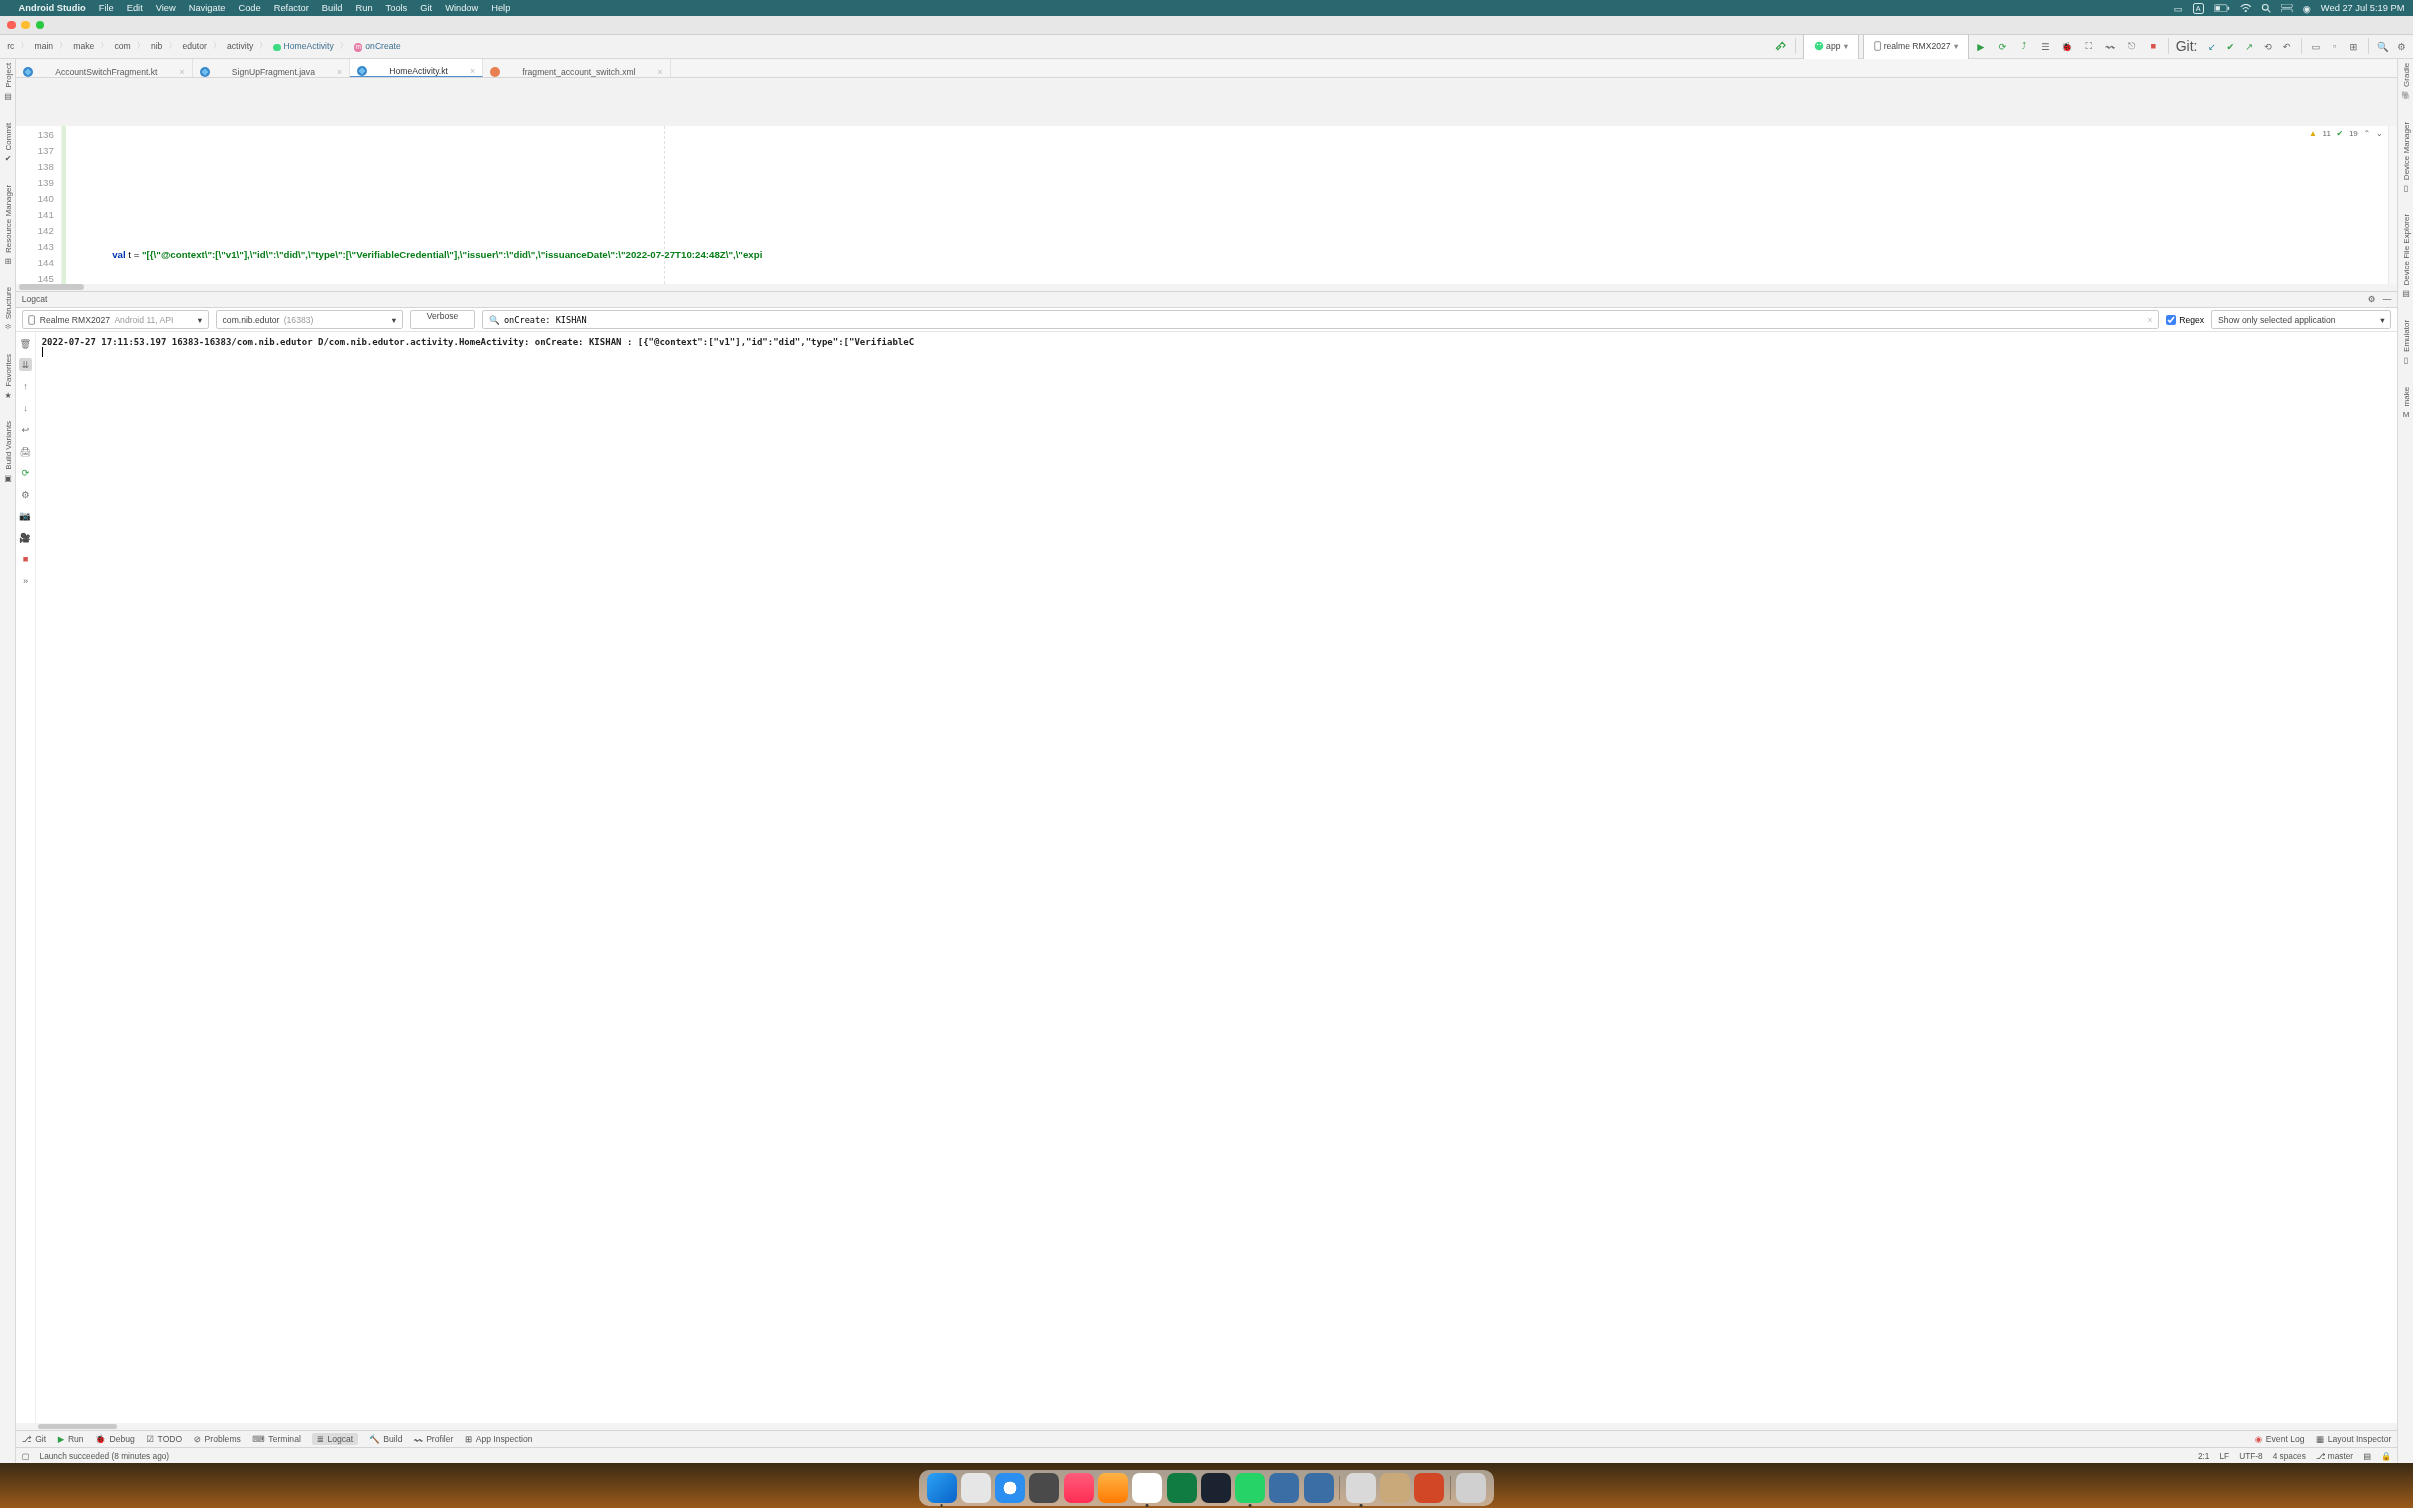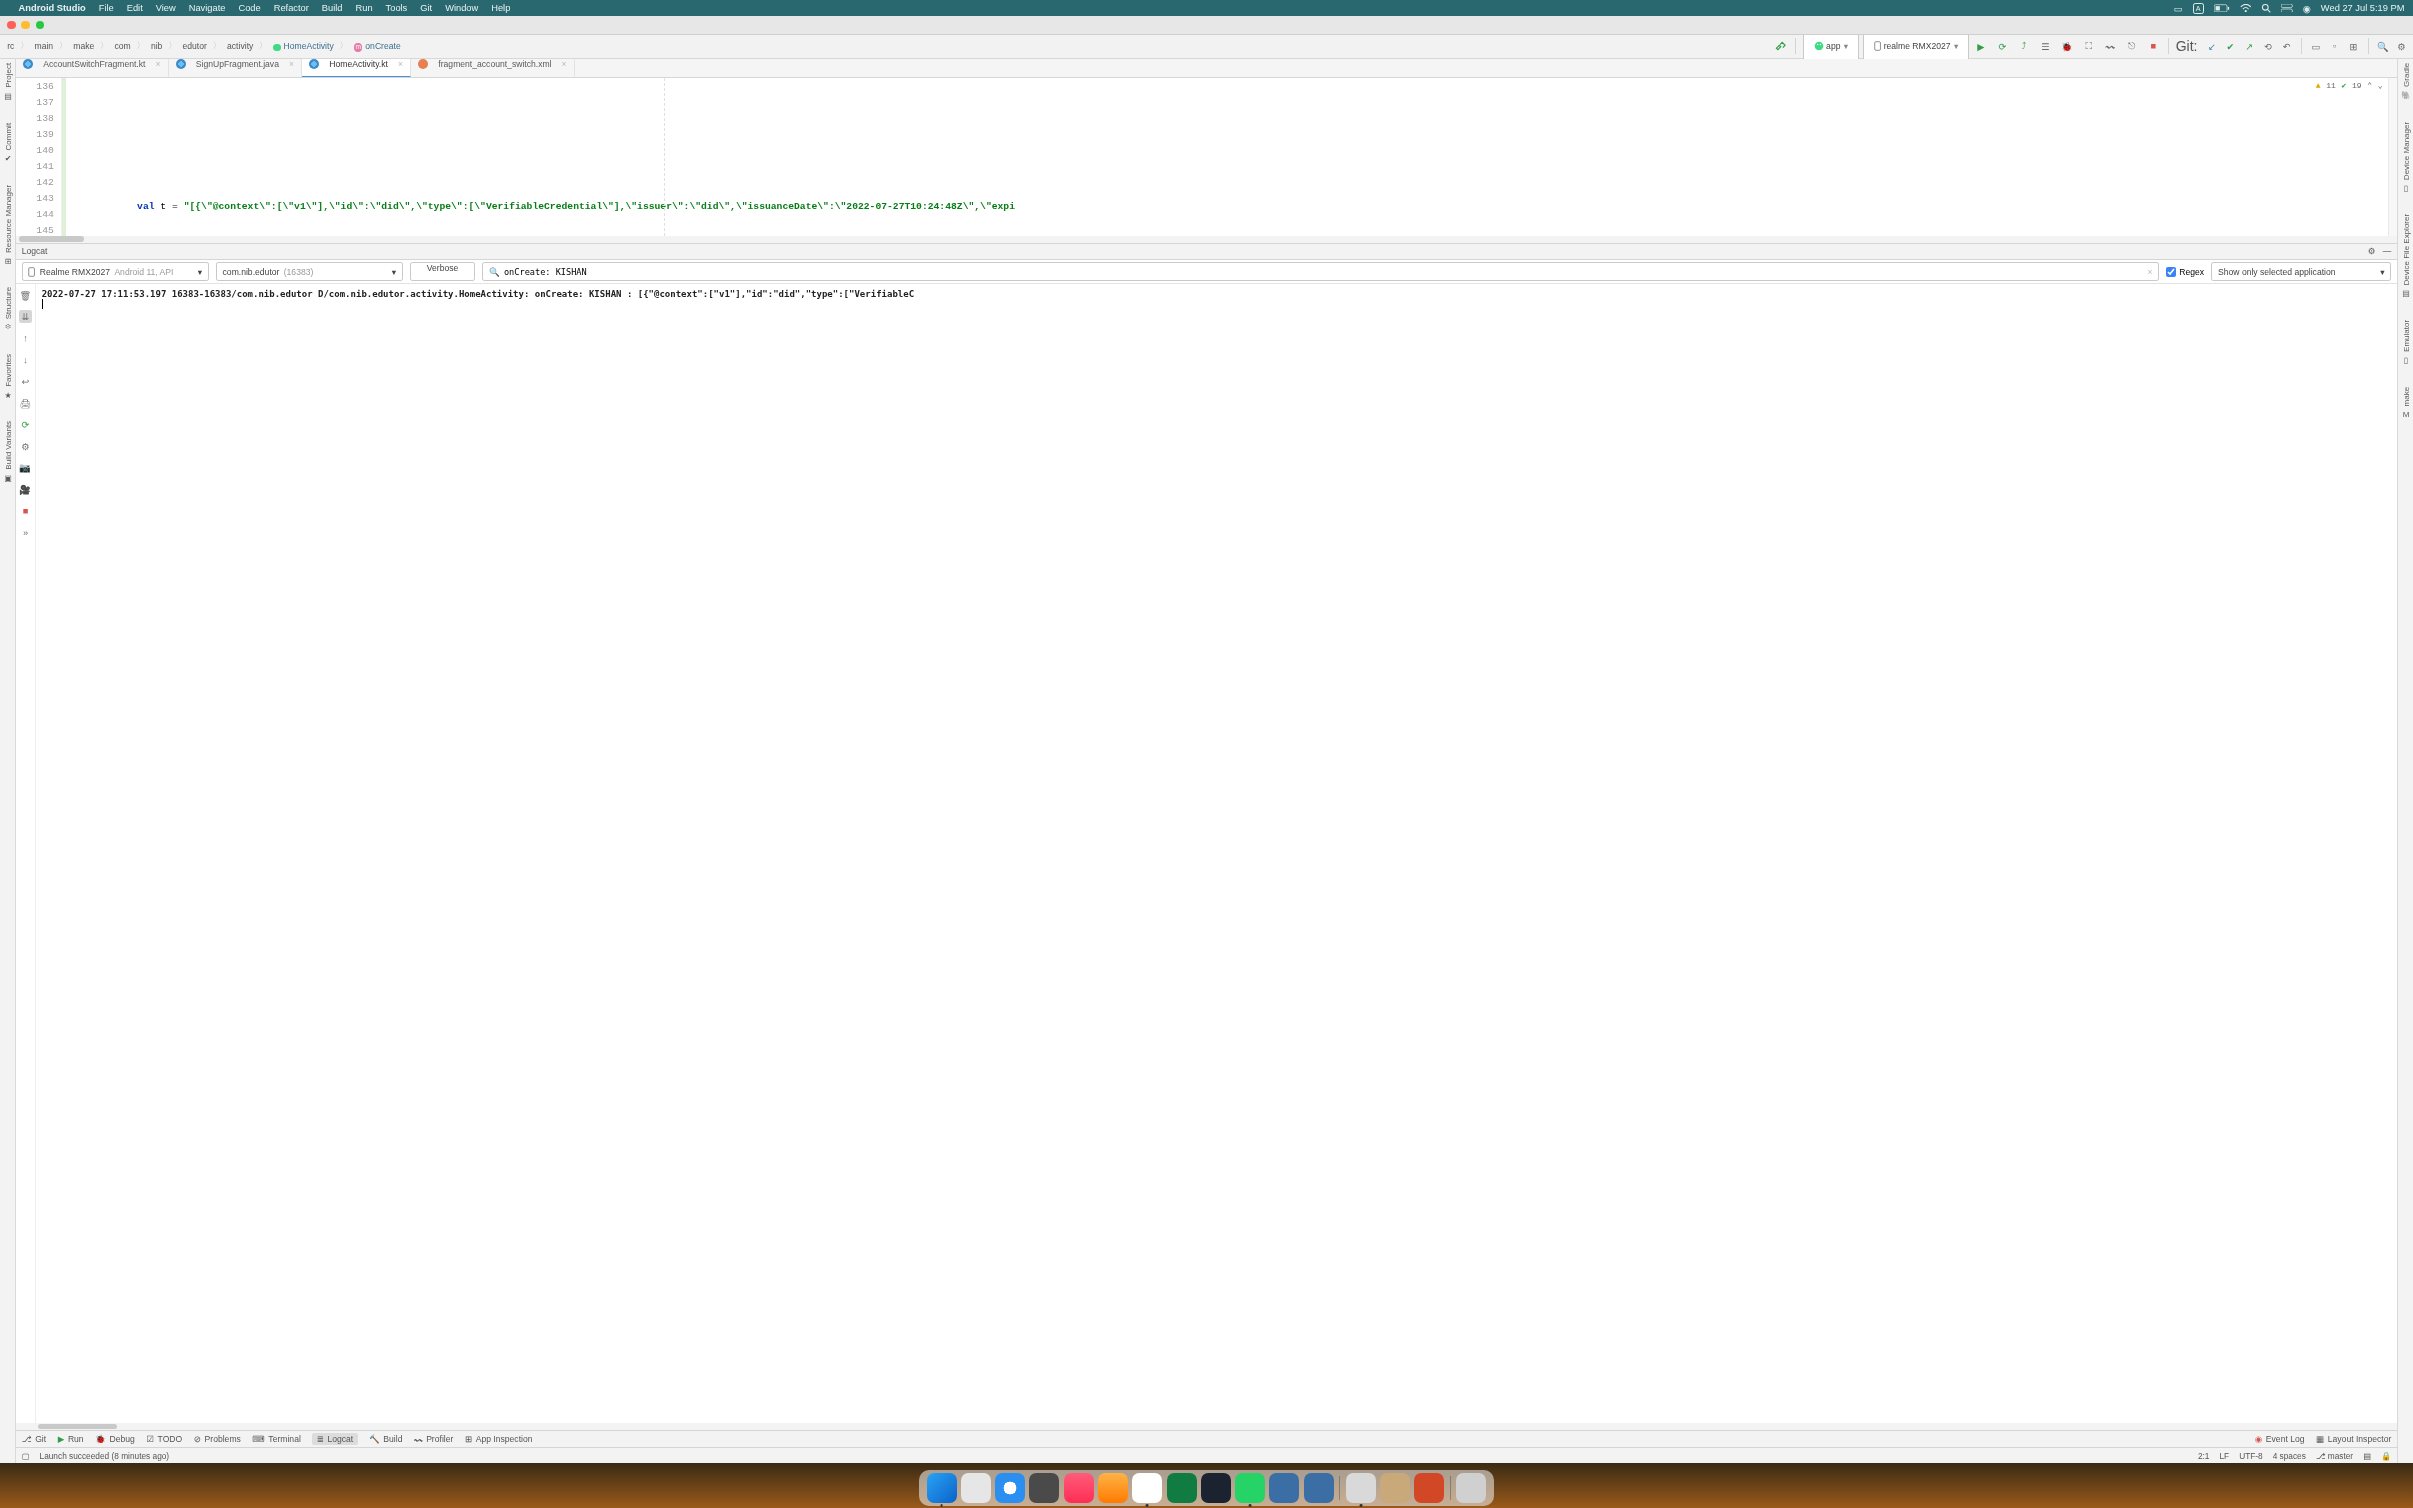--- a/index.html
+++ b/index.html
@@ -47,30 +47,30 @@
   .main-row { flex: 1; display: flex; min-height: 0; }
   .left-rail, .right-rail { width: 16px; background: #f3f3f3; border-right: 0.7px solid #d9d9d9; display: flex; flex-direction: column; align-items: center; padding-top: 4.3px; gap: 21.5px; }
   .right-rail { border-right: none; border-left: 0.7px solid #d9d9d9; }
   .rail-item { writing-mode: vertical-rl; transform: rotate(180deg); font-size: 8px; color: #5b5b5b; cursor: default; display: flex; align-items: center; gap: 2.9px; }
   .rail-icon-box { width: 10px; height: 10px; display: inline-flex; align-items: center; justify-content: center; writing-mode: horizontal-tb; transform: rotate(180deg); }
 
   .center-col { flex: 1; display: flex; flex-direction: column; min-width: 0; }
 
   
   .editor-tabs { height: 18.7px; background: #f5f5f5; border-bottom: 0.7px solid #d7d7d7; display: flex; align-items: stretch; font-size: 8.6px; }
-  .ed-tab { display: flex; align-items: flex-start; gap: 10px; padding: 0 7.2px; border-right: 0.7px solid #e2e2e2; color: #5a5a5a; cursor: default; }
+  .ed-tab { display: flex; align-items: flex-end; gap: 22px; padding: 0 7.2px; border-right: 0.7px solid #e2e2e2; color: #5a5a5a; cursor: default; }
   .ed-tab.active { background: #fff; border-bottom: 1.4px solid #4a90d9; color: #333; }
   .ed-tab .close { color: #bbb; font-size: 8.6px; }
   .ed-tab .icon { width: 10px; height: 10px; border-radius: 50%; display: inline-block; }
   .icon.kt { background: radial-gradient(circle, #6fbef0 40%, #3b8acb 41%); }
   .icon.java { background: radial-gradient(circle, #6fbef0 40%, #3b8acb 41%); }
   .icon.xml { background: #e77f50; }
 
   
-  .editor { flex: 0 0 158px; display: flex; background: #fff; position: relative; font-family: Liberation Mono, monospace; font-size: 9.7px; overflow: hidden; }
+  .editor { flex: 0 0 158px; display: flex; background: #fff; position: relative; font-family: Liberation Sans, sans-serif; font-size: 9.7px; overflow: hidden; margin-top: 48px; }
   .gutter { width: 46px; text-align: right; padding: 1.4px 7.2px 1.4px 2.9px; color: #9a9a9a; background: #fff; border-right: 0.7px solid #eee; user-select: none; }
   .gutter .ln { height: 16px; line-height: 16px; }
   .marker-col { width: 20px; background: #fff; }
   .change-bar { width: 4.3px; background: #dff0d8; }
   .code-area { flex: 1; padding: 1.4px 0; white-space: pre; overflow: hidden; position: relative; }
   .code-line { height: 16px; line-height: 16px; padding-left: 4.3px; }
   .kw { color: #0033b3; font-weight: 600; }
   .str { color: #067d17; font-weight: 600; }
   .editor-right-strip { position: absolute; right: 0; top: 0; width: 8.6px; height: 100%; background: #f7f7f7; border-left: 0.7px solid #eaeaea; }
   .warnings { position: absolute; right: 14.4px; top: 2.9px; display: flex; align-items: center; gap: 5.7px; font-size: 8px; color: #666; }

